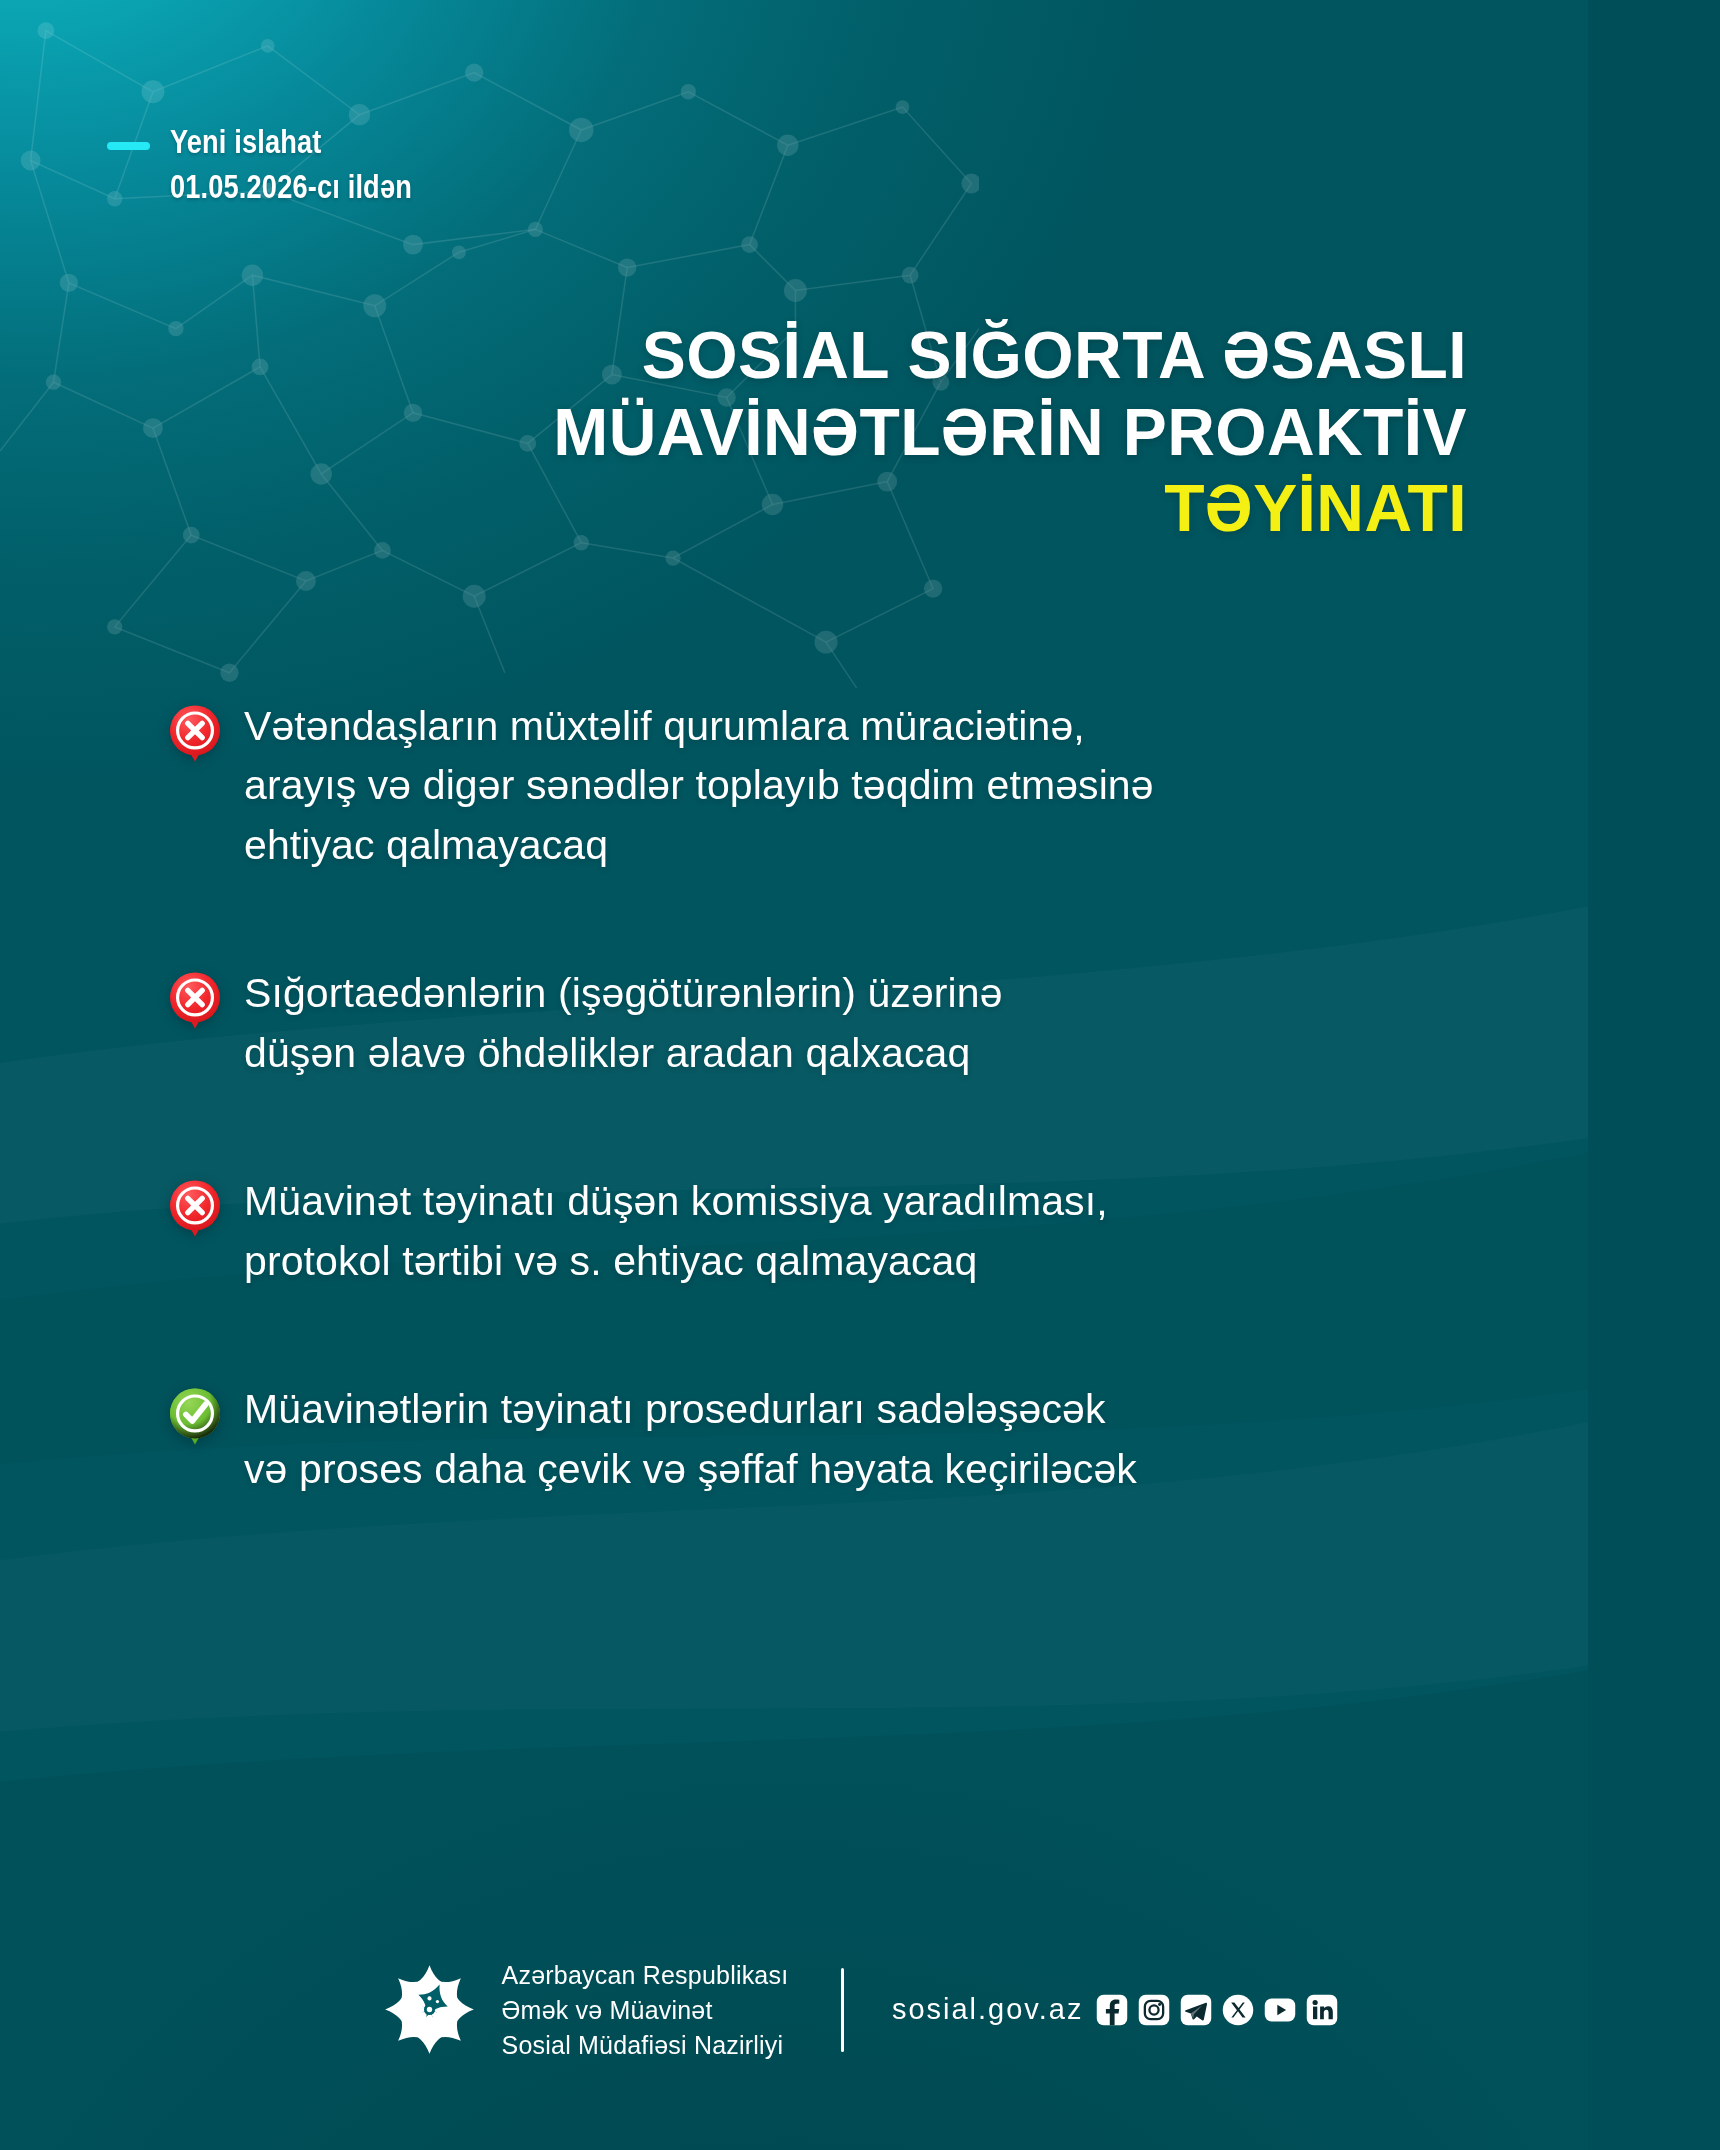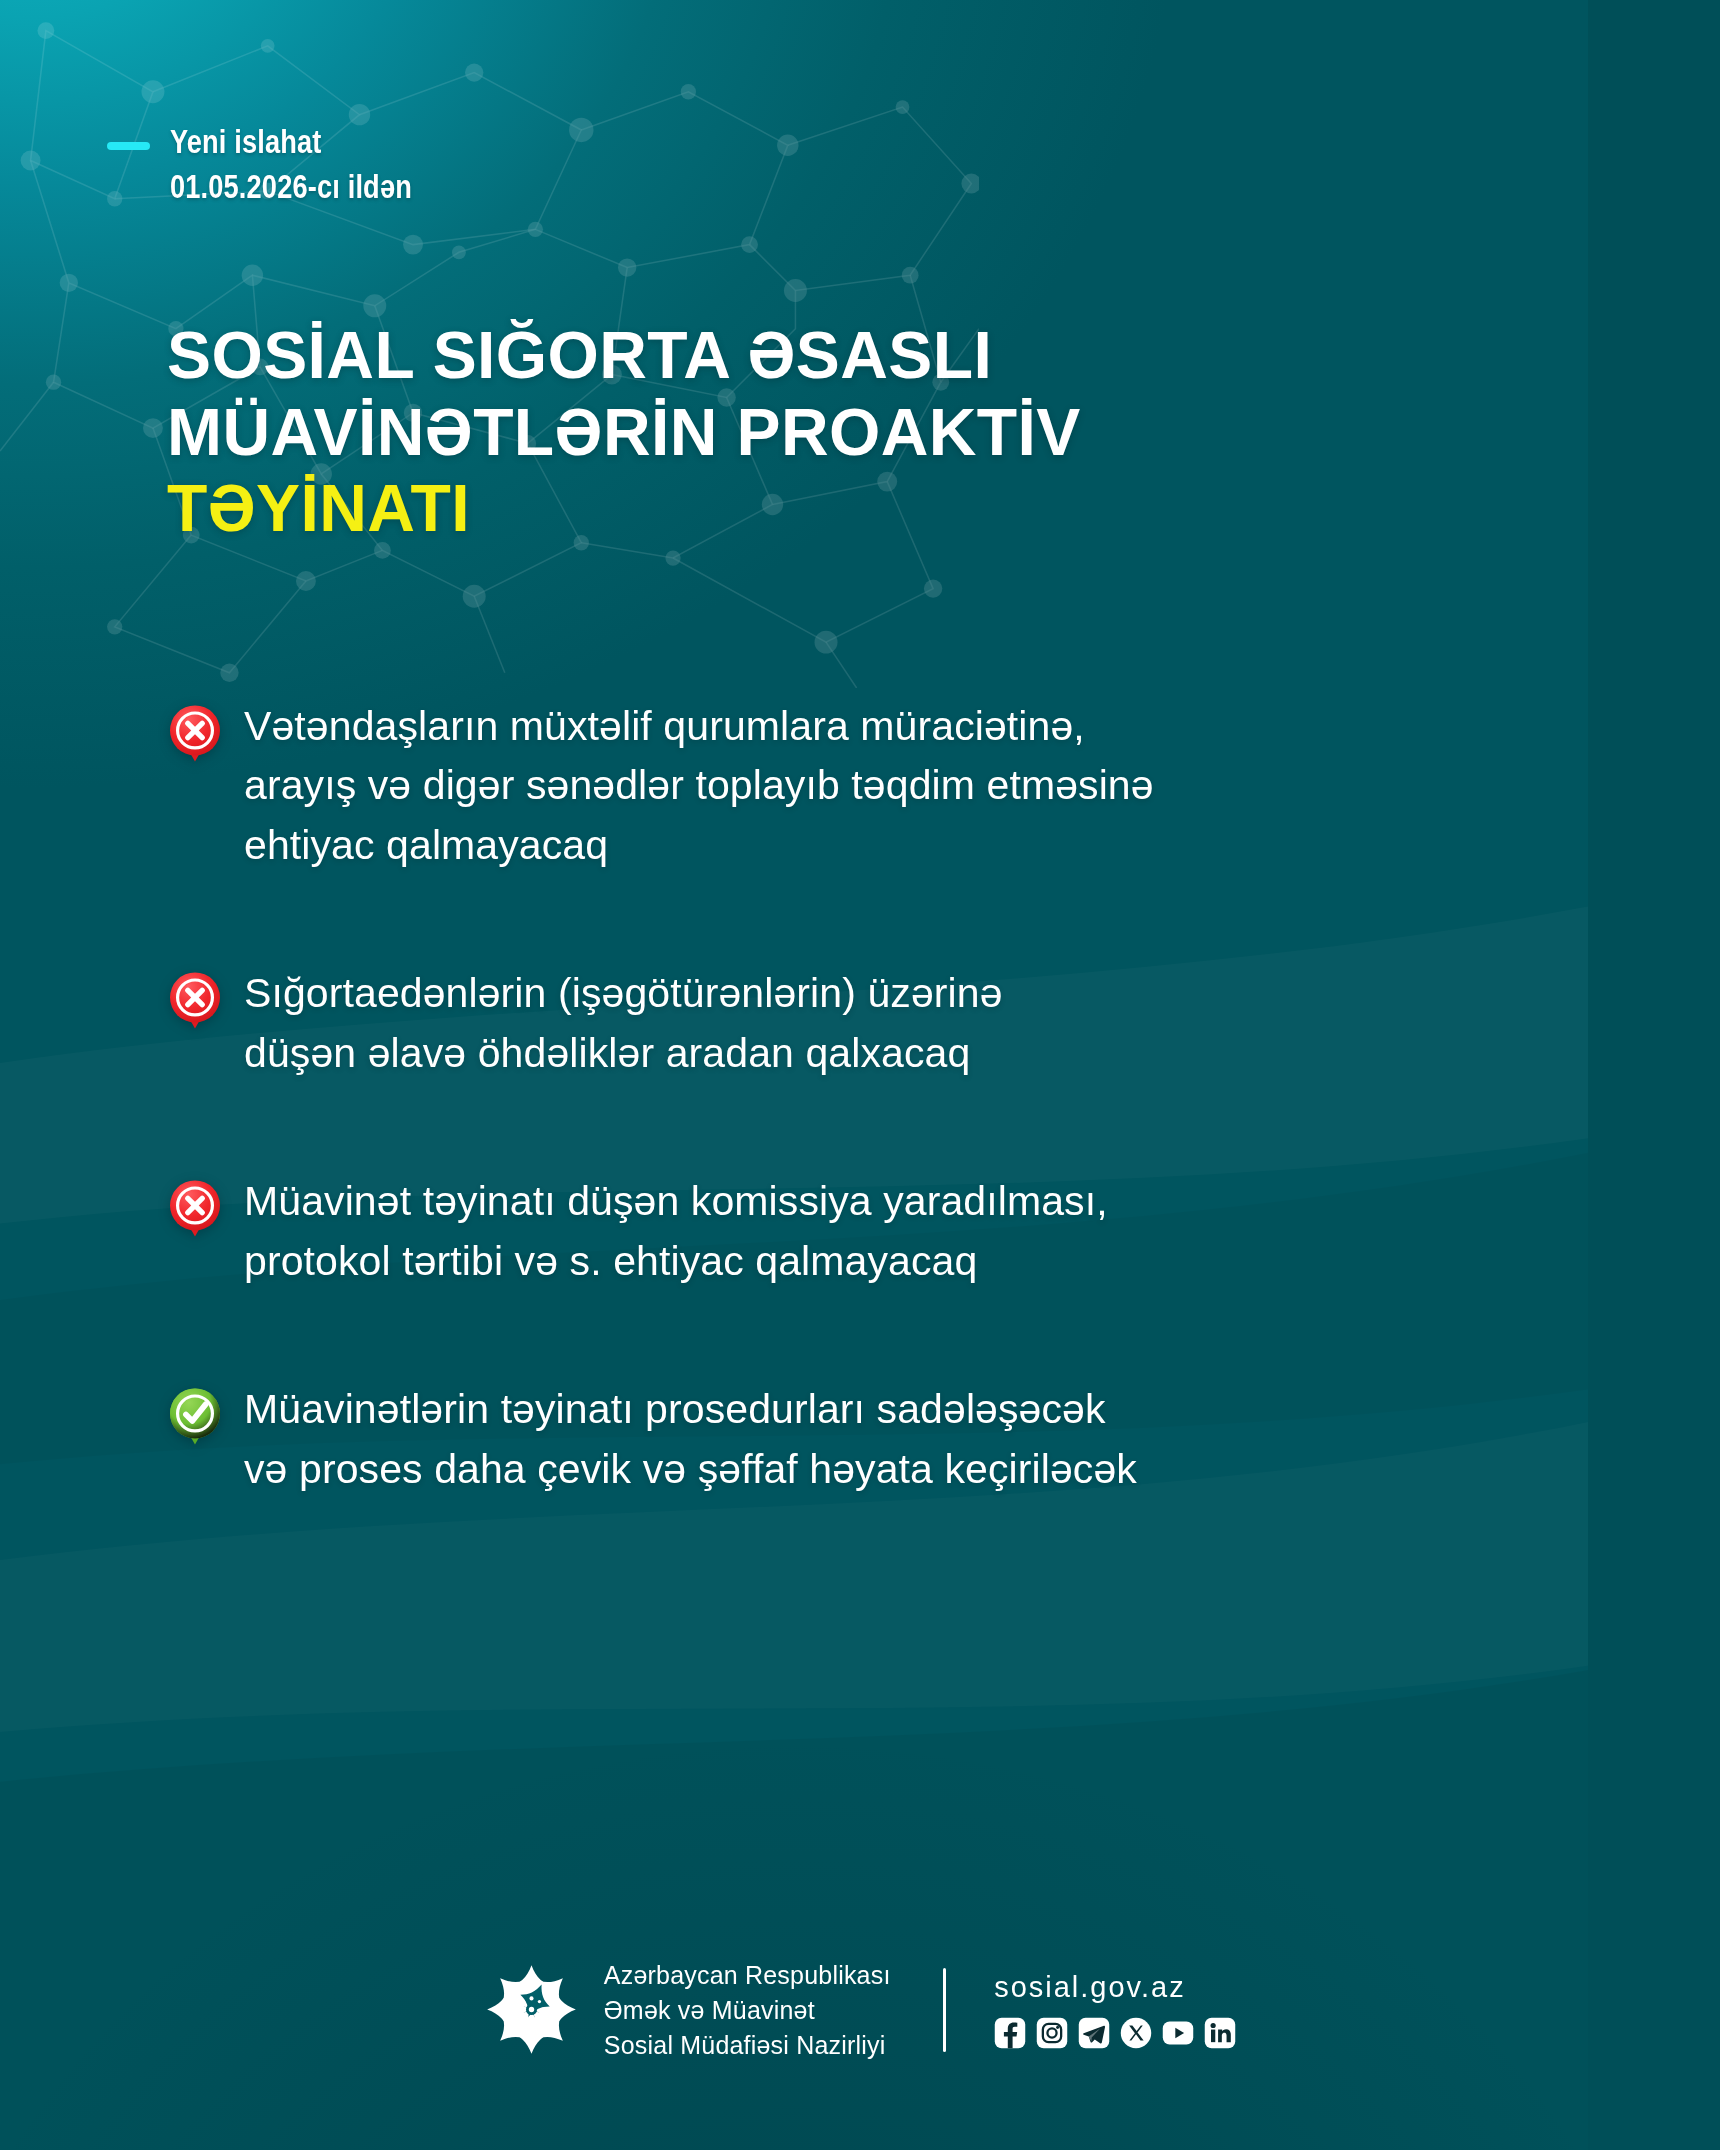--- a/index.html
+++ b/index.html
@@ -75,20 +75,21 @@
     transform-origin: left center;
     text-shadow: 0 1.5px 3.8px rgba(0,38,45,.30);
   }
 
   
   .title {
     position: absolute;
     left: 167px;
     top: 317px;
     width: 1300px;
+    text-align: right;
   }
   .title-line {
     font-size: 66px;
     font-weight: 800;
     line-height: 1.16;
     letter-spacing: 0.4px;
     color: #ffffff;
     white-space: nowrap;
     text-shadow: 0 2.3px 7.6px rgba(0,38,45,.32);
   }
@@ -164,21 +165,21 @@
   .footer-divider {
     width: 3.1px;
     height: 84px;
     background: #ffffff;
     border-radius: 1.5px;
     margin: 0 23px 0 27.5px;
     flex: 0 0 auto;
   }
   .footer-right {
     display: flex;
-    flex-direction: column;
+    flex-direction: row;
     gap: 13px;
   }
   .site-url {
     color: #ffffff;
     font-size: 29px;
     font-weight: 400;
     letter-spacing: 2px;
     white-space: nowrap;
   }
   .social-row {

